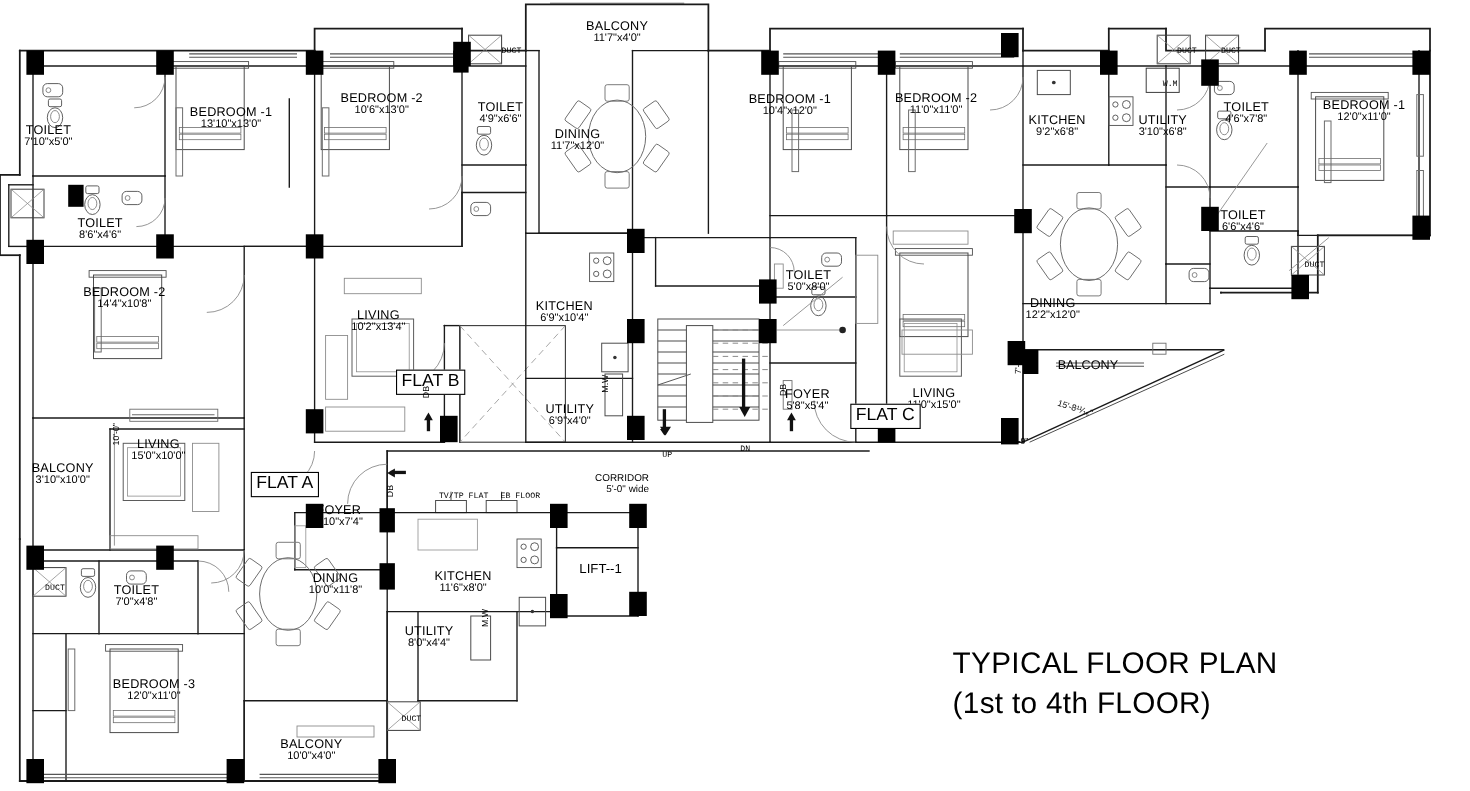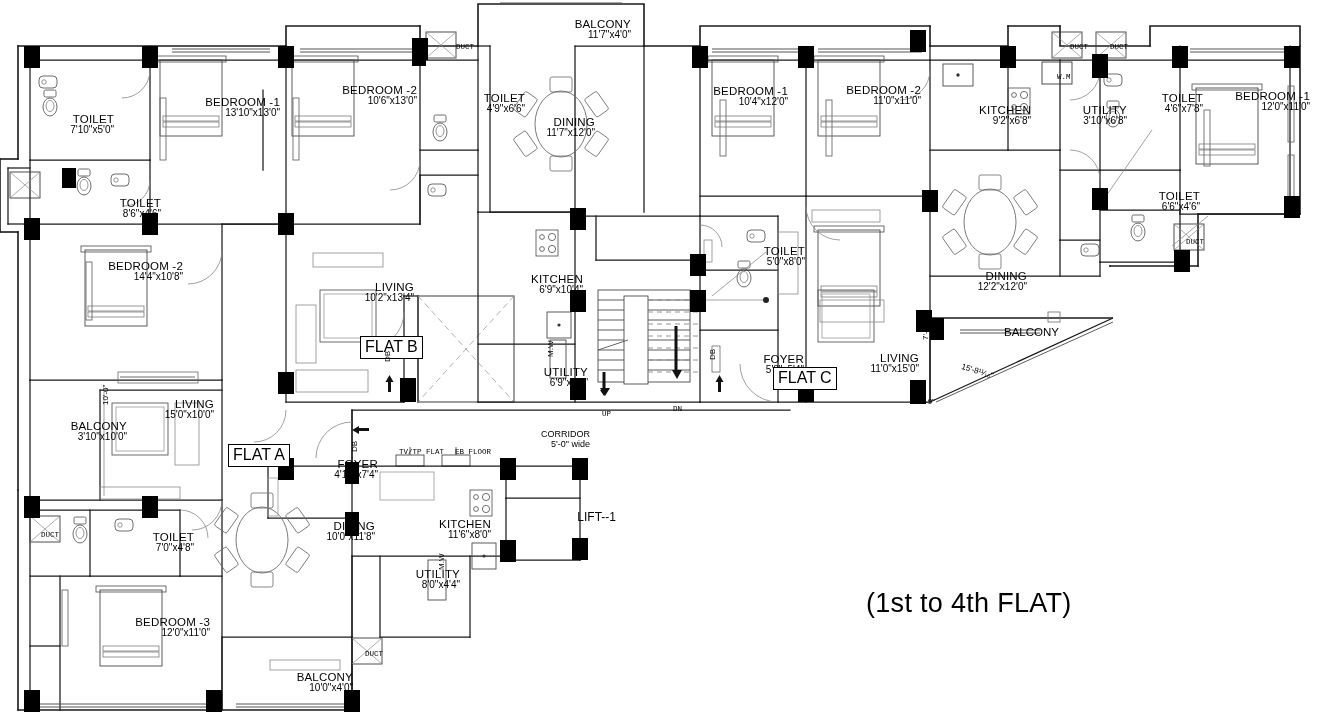--- a/index.html
+++ b/index.html
@@ -1,19 +1,19 @@
 <!DOCTYPE html>
 <html><head>
 <meta charset="utf-8">
 <style>
   html,body{margin:0;padding:0;background:#ffffff;}
   body{width:1336px;height:719px;overflow:hidden;font-family:"Liberation Sans",sans-serif;color:#000;}
   #plan{position:relative;width:1336px;height:719px;background:#fff;}
   #svg-layer{position:absolute;left:0;top:0;width:1336px;height:719px;}
-  .lbl{position:absolute;text-align:right;line-height:1.05;white-space:nowrap;color:#000;}
+  .lbl{position:absolute;text-align:center;line-height:1.05;white-space:nowrap;color:#000;}
   .lbl .nm{display:block;font-size:11.5px;letter-spacing:.2px;}
   .lbl .dm{display:block;font-size:10px;letter-spacing:0px;}
   .tiny{position:absolute;font-size:7.5px;letter-spacing:0px;white-space:nowrap;color:#000;font-family:Liberation Mono, monospace;}
   .flattag{position:absolute;border:1px solid #000;padding:1px 4px 2px 4px;font-size:16px;background:#fff;white-space:nowrap;}
   .rot{position:absolute;white-space:nowrap;transform-origin:0 0;}
   #title{position:absolute;left:866px;top:586px;font-size:27px;line-height:1.32;letter-spacing:.3px;}
   #title div{white-space:nowrap;}
   .corridor-lbl{position:absolute;font-size:9px;text-align:right;line-height:1.15;white-space:nowrap;}
 </style>
 </head>
@@ -680,21 +680,21 @@
       <div class="tiny" style="left: 1057px; top: 73px;">W.M</div>
       <div class="tiny" style="left: 1186px; top: 238px;">DUCT</div>
       <div class="tiny" style="left: 41px; top: 531px;">DUCT</div>
       <div class="tiny" style="left: 365px; top: 650px;">DUCT</div>
       <div class="tiny" style="left: 399px; top: 448px;">TV/TP FLAT</div>
       <div class="tiny" style="left: 455px; top: 448px;">EB FLOOR</div>
       <div class="tiny" style="left: 602px; top: 410px;">UP</div>
       <div class="tiny" style="left: 673px; top: 405px;">DN</div>
     </div>
   <div id="flat-tags">
-      <div class="flattag" style="left: 228px; top: 444px;">FLAT A</div>
+      <div class="flattag" style="left: 228px; top: 429px;">FLAT A</div>
       <div class="flattag" style="left: 360px; top: 336px;">FLAT B</div>
       <div class="flattag" style="left: 773px; top: 367px;">FLAT C</div>
     </div>
   <div id="dim-labels">
       <div class="rot" style="left: 101px; top: 405px; font-size: 8px; transform: rotate(-90deg);">10'-0"</div>
       <div class="rot" style="left: 921px; top: 340px; font-size: 8px; transform: rotate(-90deg);">7'-0"</div>
       <div class="rot" style="left: 963px; top: 362px; font-size: 8px; transform: rotate(17deg);">15'-8¹¹⁄₁₆"</div>
       <div class="rot" style="left: 919px; top: 397px; font-size: 8px; transform: rotate(0deg);">6'-9"</div>
       <div class="rot" style="left: 350px; top: 452px; font-size: 8px; transform: rotate(-90deg);">DB</div>
       <div class="rot" style="left: 383px; top: 362px; font-size: 8px; transform: rotate(-90deg);">DB</div>
@@ -702,16 +702,17 @@
       <div class="rot" style="left: 546px; top: 357px; font-size: 8px; transform: rotate(-90deg);">M.W</div>
       <div class="rot" style="left: 437px; top: 570px; font-size: 8px; transform: rotate(-90deg);">M.W</div>
     </div>
 
   <div class="corridor-lbl" id="corridor-label" style="left: 470px; top: 429px; width: 120px;">
     <span>CORRIDOR</span><br>
     <span>5'-0" wide</span>
   </div>
 
   <div id="title">
-    <div>(1st to 4th FLAT)</div>
+    <div>TYPICAL FLOOR PLAN</div>
+    <div>(1st to 4th FLOOR)</div>
   </div>
 
 </div>
 
 </body></html>

